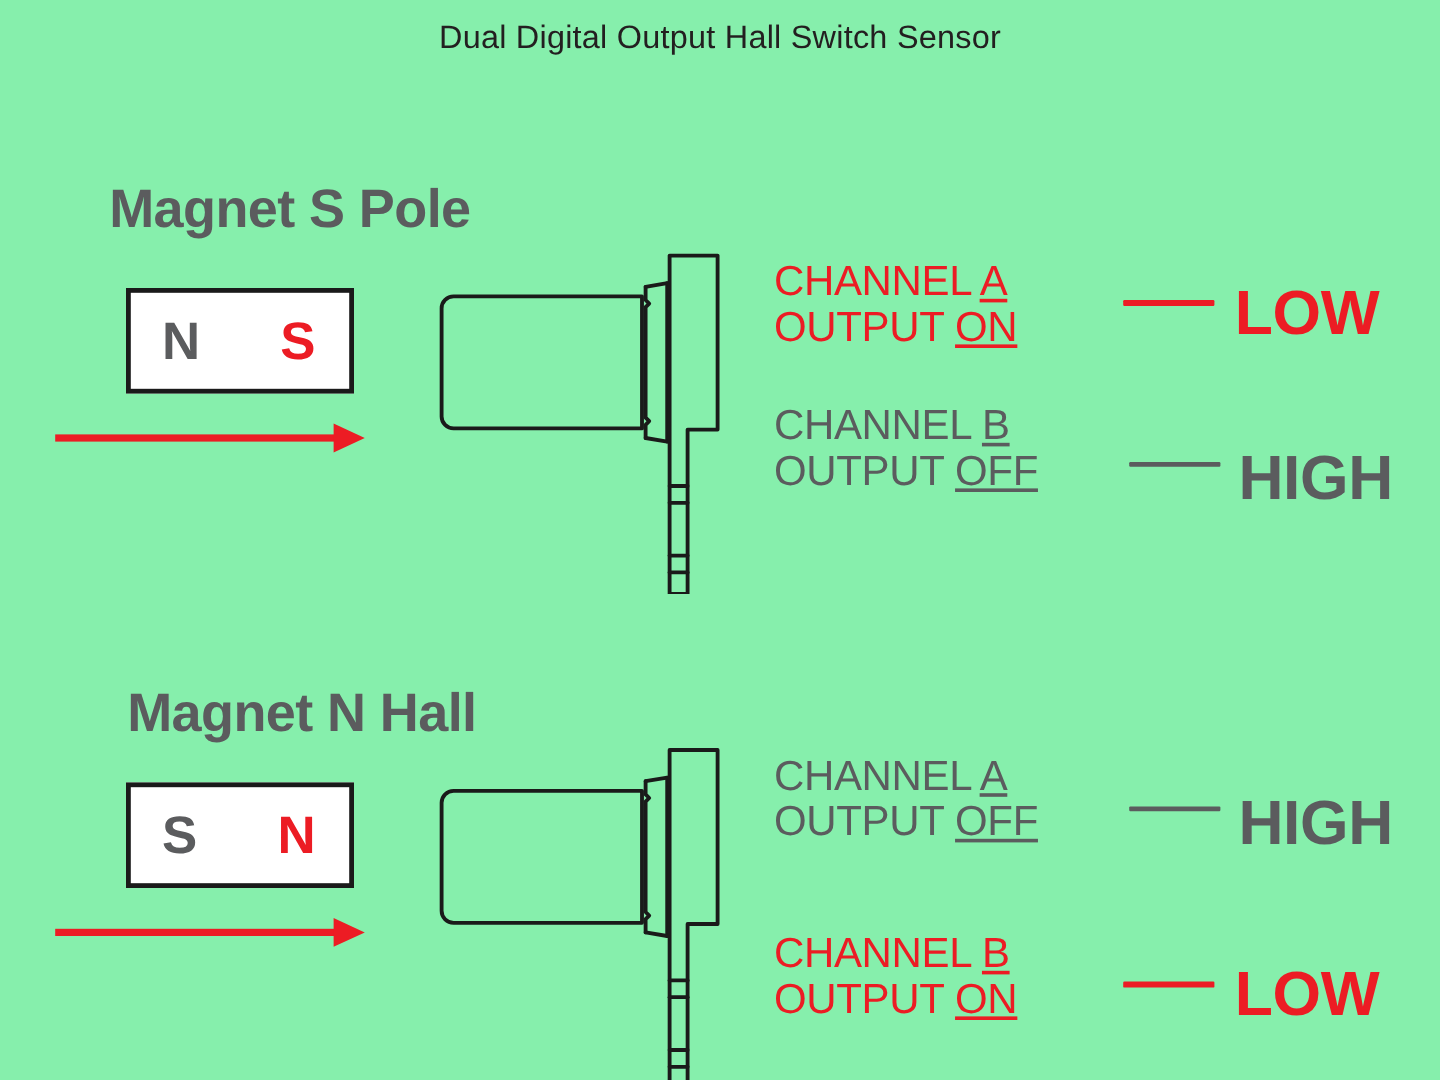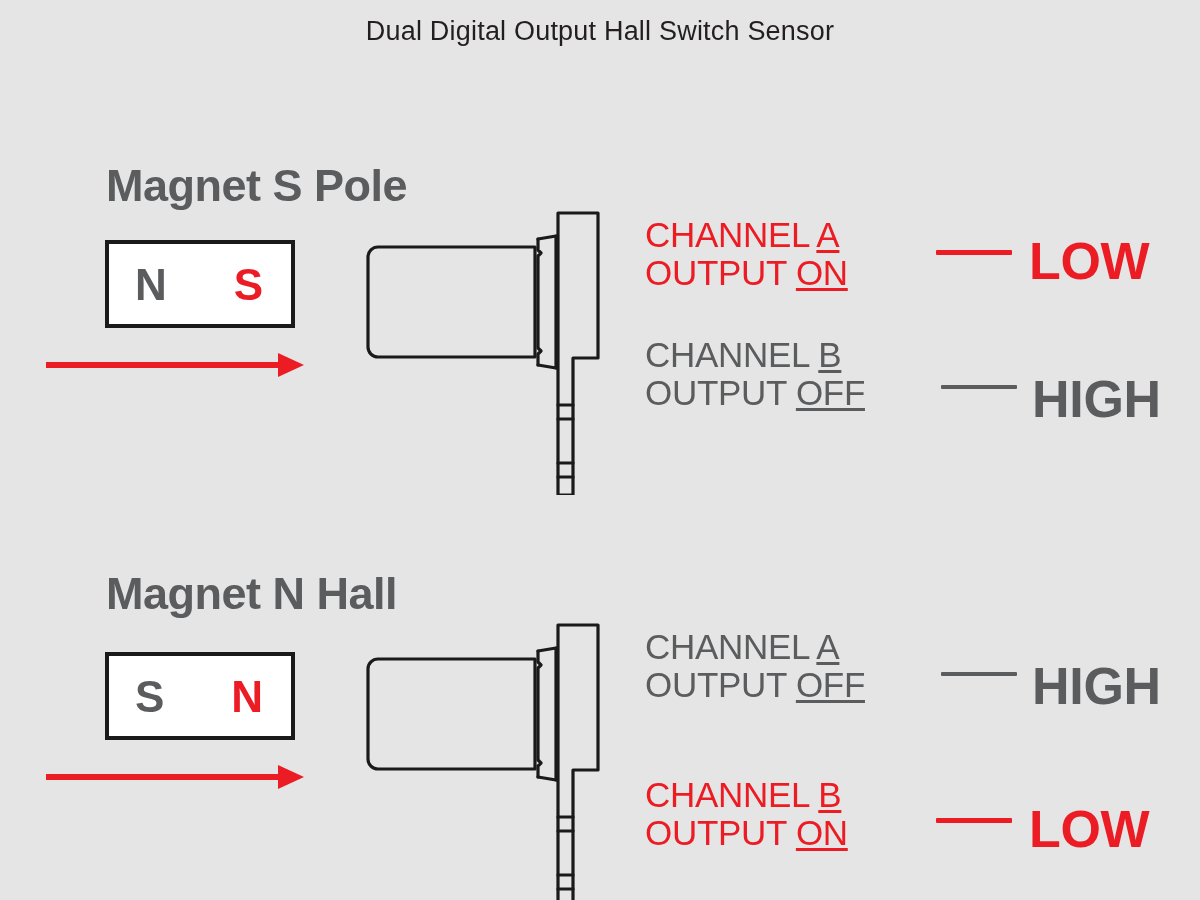--- a/index.html
+++ b/index.html
@@ -9,21 +9,21 @@
     background: #ffffff;
   }
   body {
     font-family: "Liberation Sans", sans-serif;
     -webkit-font-smoothing: antialiased;
   }
   #stage {
     position: relative;
     width: 1200px;
     height: 900px;
-    background: #e5e5e5;
+    background: #86efac;
     overflow: hidden;
   }
 
   
   .title {
     position: absolute;
     left: 0;
     top: 16px;
     width: 1200px;
     text-align: center;
@@ -124,21 +124,21 @@
   .d-red  { background: #ec1c24; }
   .d-gray { background: #5b5c5e; }
 </style>
 </head>
 <body>
 
 <div id="stage">
 
   <div class="title">Dual Digital Output Hall Switch Sensor</div>
 
-  <div class="pole-heading" style="left:106px; top:148px;margin-top:12px;">Magnet S Pole</div>
+  <div class="pole-heading" style="left:91px; top:148px;">Magnet S Pole</div>
 
   <div class="magnet-box" style="left:105px; top:240px; width:190px; height:88px;">
     <span class="magnet-pole pole-left pole-gray">N</span>
     <span class="magnet-pole pole-right pole-red">S</span>
   </div>
 
   <div class="arrow" style="left:46px; top:353px; width:258px;">
     <div class="shaft" style="width:236px;"></div>
     <div class="head" style="left:232px;"></div>
   </div>

